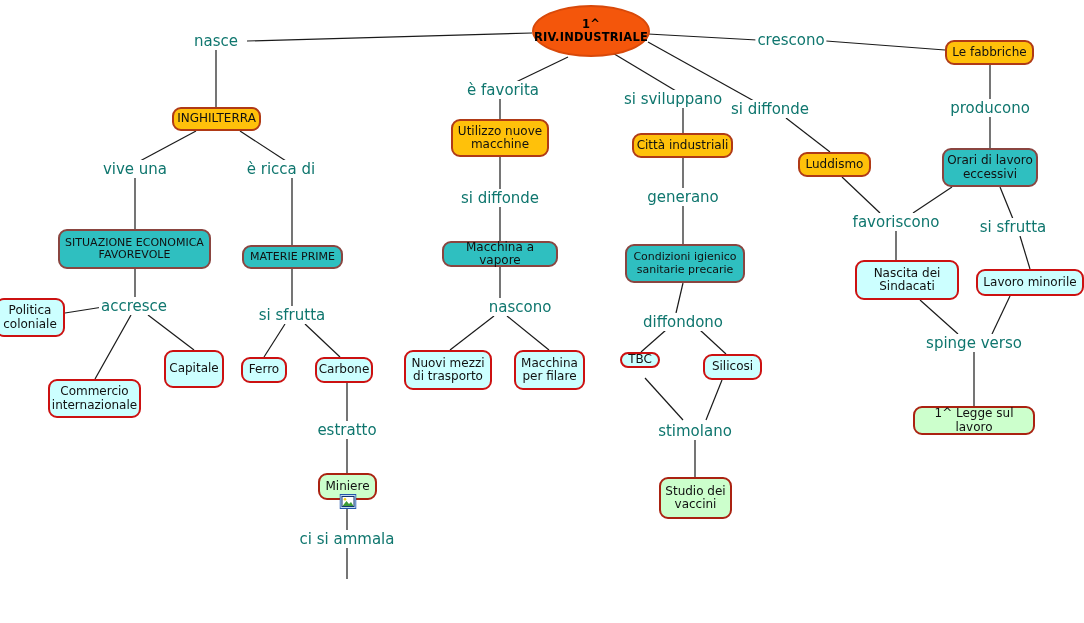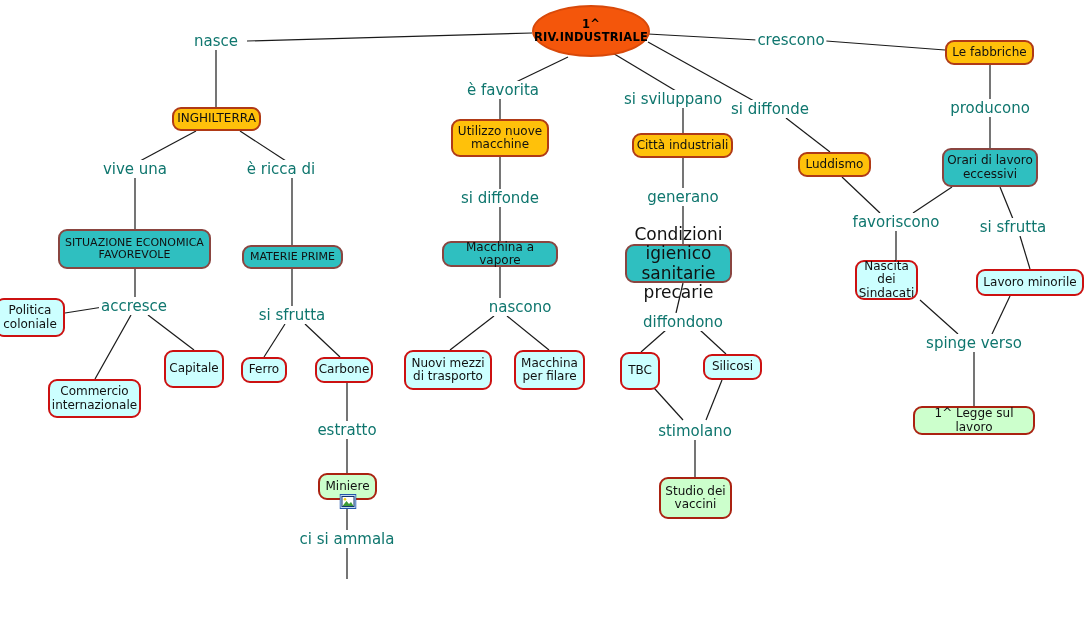--- a/index.html
+++ b/index.html
@@ -141,31 +141,31 @@
     <div class="node pal-cyan" style="left: 315px; top: 357px; width: 58px; height: 26px; font-size: 12px;">Carbone</div>
     <div class="node pal-green" style="left: 318px; top: 473px; width: 59px; height: 27px; font-size: 12px;">Miniere</div>
     <div class="node pal-gold" style="left: 451px; top: 119px; width: 98px; height: 38px; font-size: 12px;">Utilizzo nuove
 macchine</div>
     <div class="node pal-teal" style="left: 442px; top: 241px; width: 116px; height: 26px; font-size: 12px;">Macchina a vapore</div>
     <div class="node pal-cyan" style="left: 404px; top: 350px; width: 88px; height: 40px; font-size: 12px;">Nuovi mezzi
 di trasporto</div>
     <div class="node pal-cyan" style="left: 514px; top: 350px; width: 71px; height: 40px; font-size: 12px;">Macchina
 per filare</div>
     <div class="node pal-gold" style="left: 632px; top: 133px; width: 101px; height: 25px; font-size: 12px;">Città industriali</div>
-    <div class="node pal-teal" style="left: 625px; top: 244px; width: 107px; height: 39px; font-size: 17px;">Condizioni igienico
+    <div class="node pal-teal" style="left: 625px; top: 244px; width: 120px; height: 39px; font-size: 11px;">Condizioni igienico
 sanitarie precarie</div>
-    <div class="node pal-cyan" style="left: 620px; top: 352px; width: 40px; height: 38px; font-size: 12px;">TBC</div>
+    <div class="node pal-cyan" style="left: 620px; top: 352px; width: 40px; height: 16px; font-size: 12px;">TBC</div>
     <div class="node pal-cyan" style="left: 703px; top: 354px; width: 59px; height: 26px; font-size: 12px;">Silicosi</div>
     <div class="node pal-green" style="left: 659px; top: 477px; width: 73px; height: 42px; font-size: 12px;">Studio dei
 vaccini</div>
     <div class="node pal-gold" style="left: 798px; top: 152px; width: 73px; height: 25px; font-size: 12px;">Luddismo</div>
     <div class="node pal-gold" style="left: 945px; top: 40px; width: 89px; height: 25px; font-size: 12px;">Le fabbriche</div>
     <div class="node pal-teal" style="left: 942px; top: 148px; width: 96px; height: 39px; font-size: 12px;">Orari di lavoro
 eccessivi</div>
-    <div class="node pal-cyan" style="left: 855px; top: 260px; width: 63px; height: 40px; font-size: 12px;">Nascita dei
+    <div class="node pal-cyan" style="left: 855px; top: 260px; width: 104px; height: 40px; font-size: 12px;">Nascita dei
 Sindacati</div>
     <div class="node pal-cyan" style="left: 976px; top: 269px; width: 108px; height: 27px; font-size: 12px;">Lavoro minorile</div>
     <div class="node pal-green" style="left: 913px; top: 406px; width: 122px; height: 29px; font-size: 12px;">1^ Legge sul lavoro</div>
     <div class="link-label" style="left: 216px; top: 41px;">nasce</div>
     <div class="link-label" style="left: 503px; top: 90px;">è favorita</div>
     <div class="link-label" style="left: 673px; top: 99px;">si sviluppano</div>
     <div class="link-label" style="left: 770px; top: 109px;">si diffonde</div>
     <div class="link-label" style="left: 791px; top: 40px;">crescono</div>
     <div class="link-label" style="left: 135px; top: 169px;">vive una</div>
     <div class="link-label" style="left: 281px; top: 169px;">è ricca di</div>

